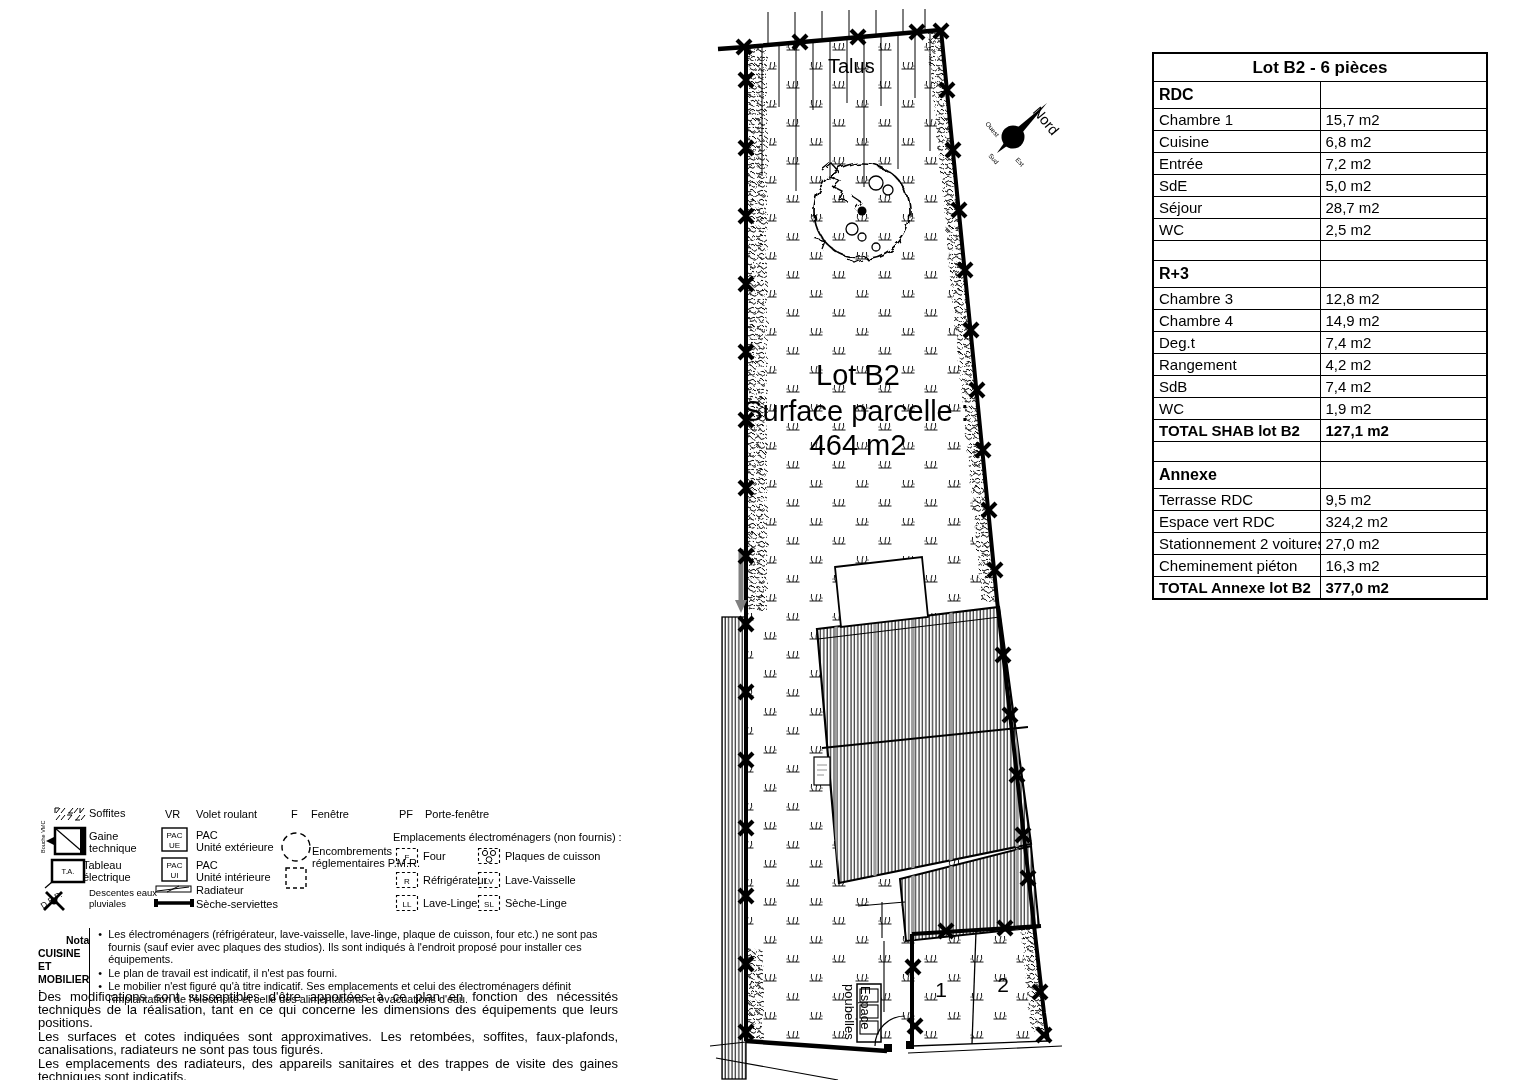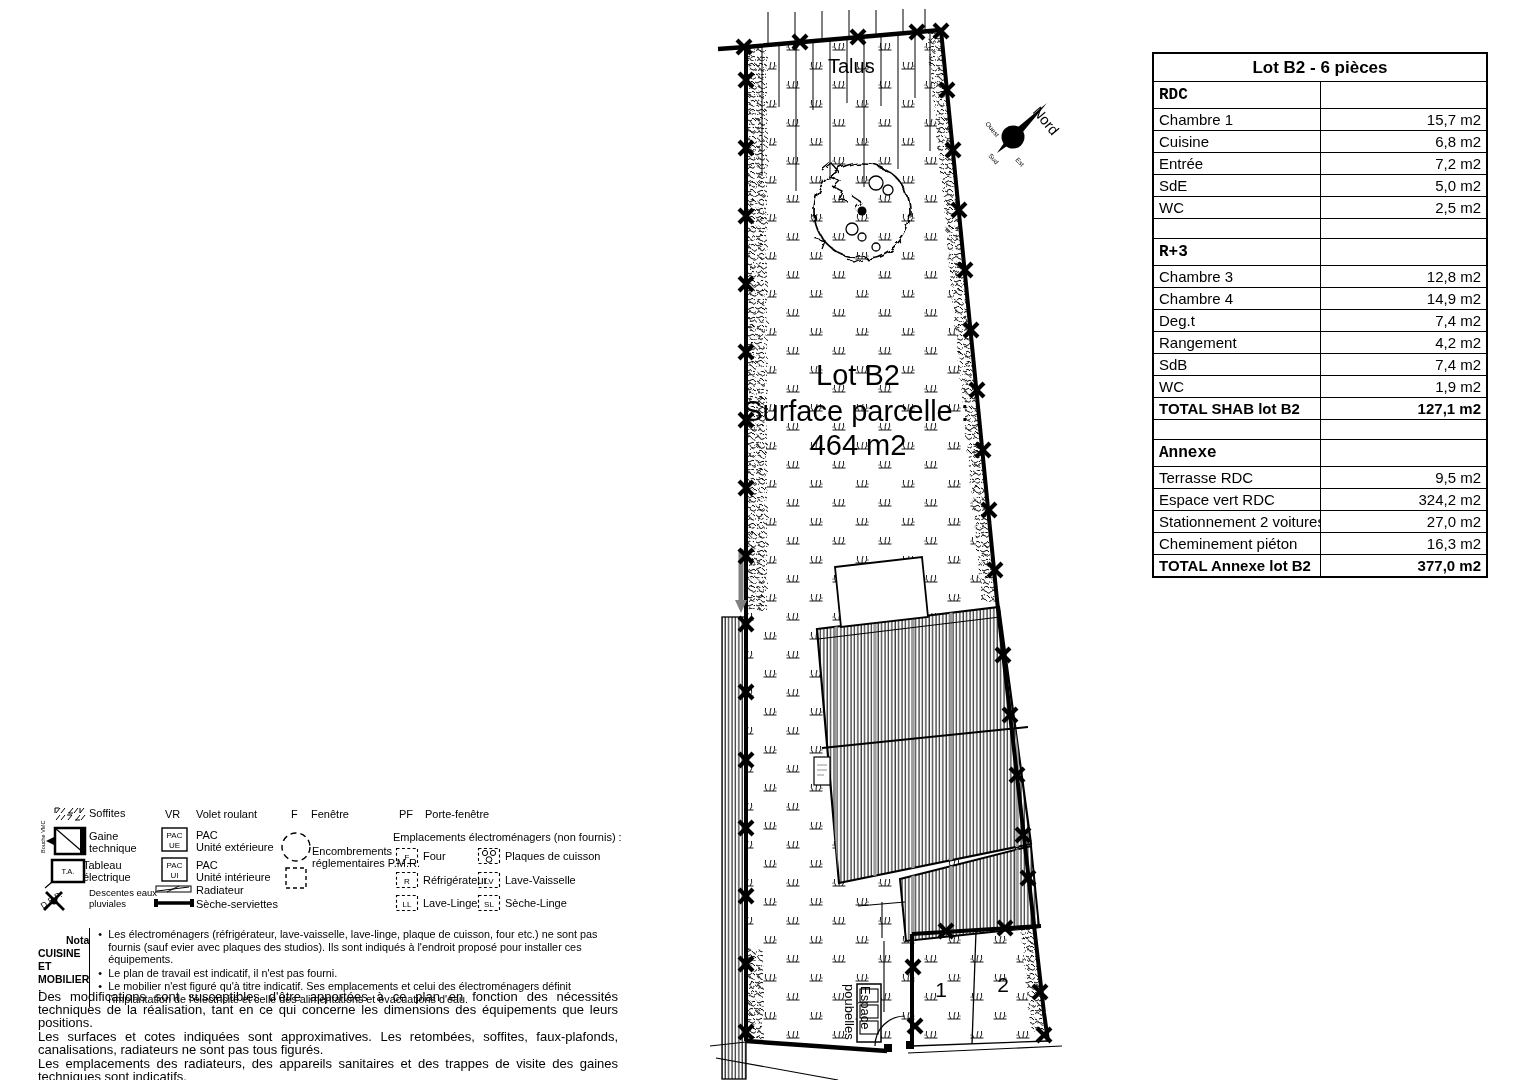--- a/index.html
+++ b/index.html
@@ -5,23 +5,23 @@
   html,body{margin:0;padding:0;background:#fff;}
   .page{position:relative;width:1528px;height:1080px;background:#fff;overflow:hidden;
         font-family:"Liberation Sans",sans-serif;color:#000;}
   svg text{font-family:"Liberation Sans",sans-serif;fill:#000;}
 
   
   table.areas{position:absolute;left:1152px;top:52px;width:336px;border-collapse:collapse;
               table-layout:fixed;border:2.5px solid #000;}
   table.areas td{border:1.5px solid #000;font-size:15px;height:21px;line-height:21px;
                  padding:0 5px;white-space:nowrap;overflow:hidden;}
-  table.areas td.val{width:120px;text-align:right;}
+  table.areas td.val{width:120px;text-align:left;}
   table.areas tr.title td{font-size:17px;font-weight:bold;text-align:center;height:27px;line-height:27px;}
-  table.areas tr.sec td{font-weight:bold;font-size:16px;height:26px;line-height:26px;font-family:Liberation Mono, monospace;}
+  table.areas tr.sec td{font-weight:bold;font-size:16px;height:26px;line-height:26px;}
   table.areas tr.total td{font-weight:bold;}
   table.areas tr.spacer td{height:19px;}
 
   
   .lg{position:absolute;font-size:11px;line-height:12px;white-space:nowrap;}
   .lg.wrap{white-space:normal;}
   .lg.small{font-size:9.5px;line-height:10.5px;}
   .licon{position:absolute;}
   .rotvmc{position:absolute;left:40px;top:853px;font-size:5.5px;transform:rotate(-90deg);
           transform-origin:0 0;white-space:nowrap;}
@@ -274,20 +274,24 @@
         </tr>
   <tr>
           <td>Entrée</td>
           <td class="val">7,2 m2</td>
         </tr>
   <tr>
           <td>SdE</td>
           <td class="val">5,0 m2</td>
         </tr>
   <tr>
+          <td>Séjour</td>
+          <td class="val">28,7 m2</td>
+        </tr>
+  <tr>
           <td>WC</td>
           <td class="val">2,5 m2</td>
         </tr>
   <tr class="spacer">
           <td></td>
           <td class="val"></td>
         </tr>
   <tr class="sec">
           <td>R+3</td>
           <td class="val"></td>

